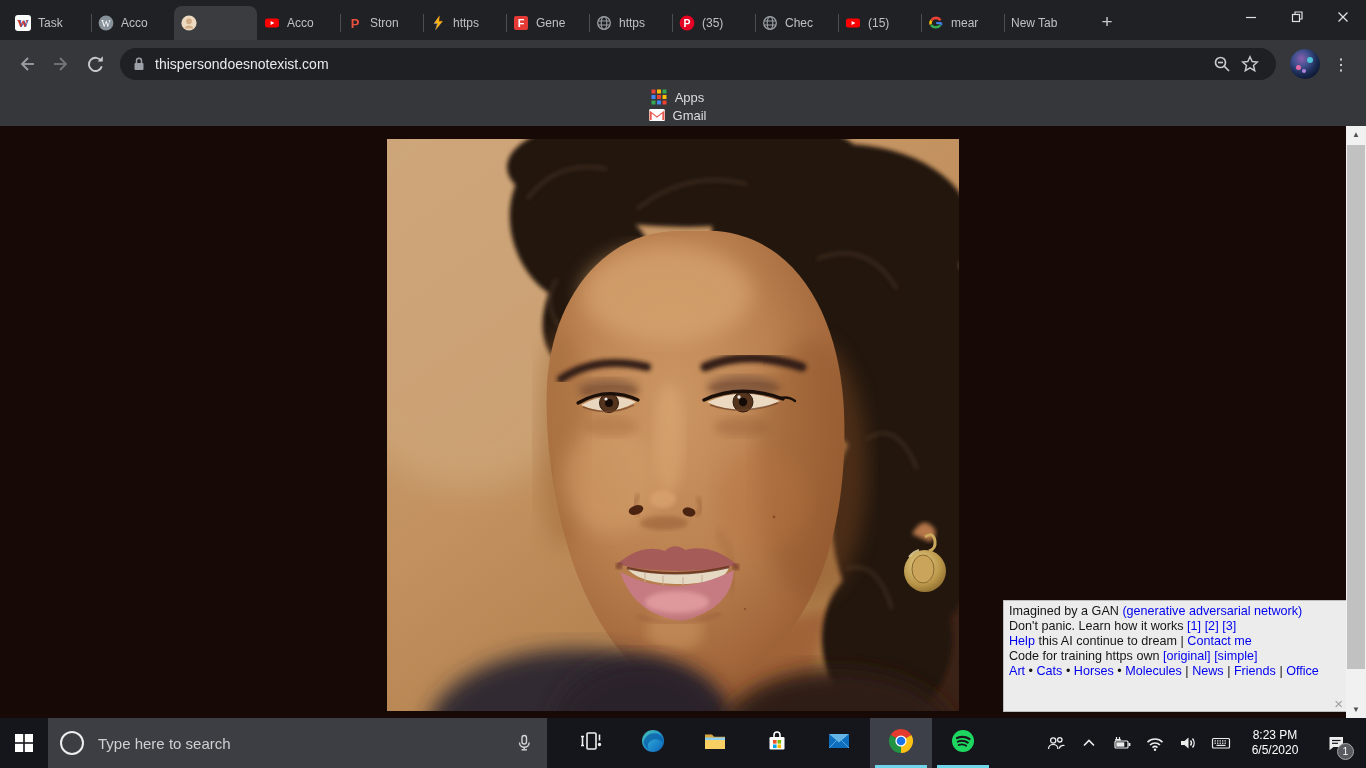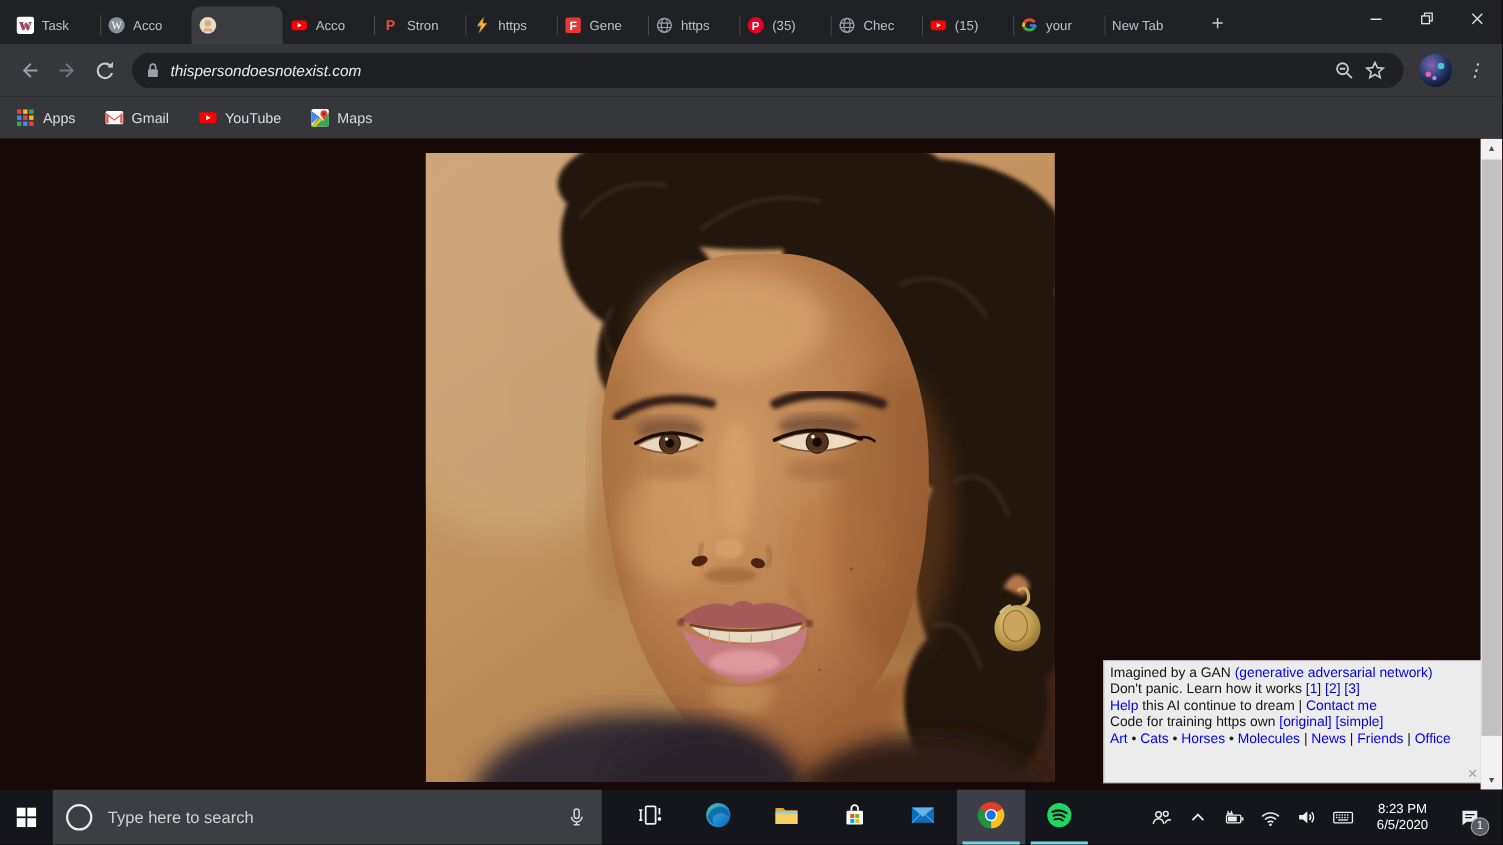--- a/index.html
+++ b/index.html
@@ -17,36 +17,36 @@
   .tab .fav{flex:0 0 16px;width:16px;height:16px;margin-right:7px;}
   .tab .tlabel{overflow:hidden;flex:1;}
   .tab .tclose{flex:0 0 14px;color:#dfe1e5;font-size:11px;text-align:center;line-height:14px;border-radius:50%;}
   .newtab-btn{width:28px;height:28px;margin:3px 0 0 6px;color:#c3c7cb;font-size:19px;line-height:26px;
               text-align:center;border-radius:50%;}
   .wincontrols{position:absolute;right:0;top:0;display:flex;height:34px;}
   .wc{width:46px;height:34px;display:flex;align-items:center;justify-content:center;color:#dfe1e5;}
 
   
   .toolbar{position:absolute;left:0;top:40px;width:1366px;height:48px;background:#36373b;
-           display:flex;align-items:center;padding:0 10px;font-style:italic;}
+           display:flex;align-items:center;padding:0 10px;}
   .navbtn{width:34px;height:34px;display:flex;align-items:center;justify-content:center;border-radius:50%;}
   .omnibox{flex:1;height:32px;margin:0 8px;background:#1f2023;border-radius:16px;
            display:flex;align-items:center;padding:0 12px;color:#e8eaed;}
   .url{font-size:14px;margin-left:9px;flex:1;}
   .obicon{width:28px;height:28px;display:flex;align-items:center;justify-content:center;}
   .avatar{width:30px;height:30px;border-radius:50%;margin:0 6px;
           background:radial-gradient(circle at 38% 32%,#8a5fb0 0%,#3f4f8c 30%,#1d2d55 55%,#0c1530 80%);
           position:relative;overflow:hidden;}
   .avatar i{position:absolute;border-radius:50%;}
   .menu3{width:30px;height:30px;display:flex;align-items:center;justify-content:center;
          color:#dfe1e5;font-size:16px;letter-spacing:0;}
 
   
   .bookbar{position:absolute;left:0;top:88px;width:1366px;height:38px;background:#36373b;
-           display:flex;align-items:center;padding-left:14px;}
+           display:flex;align-items:center;padding-left:14px;flex-direction:column;}
   .bkm{display:flex;align-items:center;margin-right:26px;color:#dadce0;font-size:13px;}
   .bkm .bico{width:18px;height:18px;margin-right:7px;}
 
   
   .page{position:absolute;left:0;top:126px;width:1366px;height:592px;background:#170a06;overflow:hidden;}
   .photo{position:absolute;left:387px;top:13px;width:572px;height:572px;}
 
   .infobox{position:absolute;left:1003px;top:474px;width:344px;height:112px;background:#ececec;
            border:1px solid #bdbdbd;padding:3px 5px;font-size:12.6px;line-height:15px;color:#151515;
            white-space:nowrap;overflow:hidden;}
@@ -176,21 +176,21 @@
         </div>
         <div class="tab">
           <span class="sep"></span>
           <span class="fav"><svg viewBox="0 0 16 16" width="16" height="16" fill="none">
               <path d="M3.4,5.3 A5.6,5.6 0 0 1 12.5,5.2" stroke="#ea4335" stroke-width="2.6"></path>
               <path d="M2.5,9.5 A5.6,5.6 0 0 1 3.3,5.5" stroke="#fbbc05" stroke-width="2.6"></path>
               <path d="M3.1,9.9 A5.6,5.6 0 0 0 12.3,9.9" stroke="#34a853" stroke-width="2.6"></path>
               <path d="M13.5,8.2 A5.6,5.6 0 0 1 12.6,9.7" stroke="#4285f4" stroke-width="2.6"></path>
               <rect x="8.2" y="7.1" width="5.4" height="2" fill="#4285f4"></rect>
             </svg></span>
-          <span class="tlabel">your</span>
+          <span class="tlabel">mear</span>
         </div>
         <div class="tab">
           <span class="sep"></span>
           <span class="tlabel">New Tab</span>
         </div>
         <div class="newtab-btn">+</div>
       </div>
     <div class="wincontrols">
       <div class="wc">
         <svg width="12" height="12">

